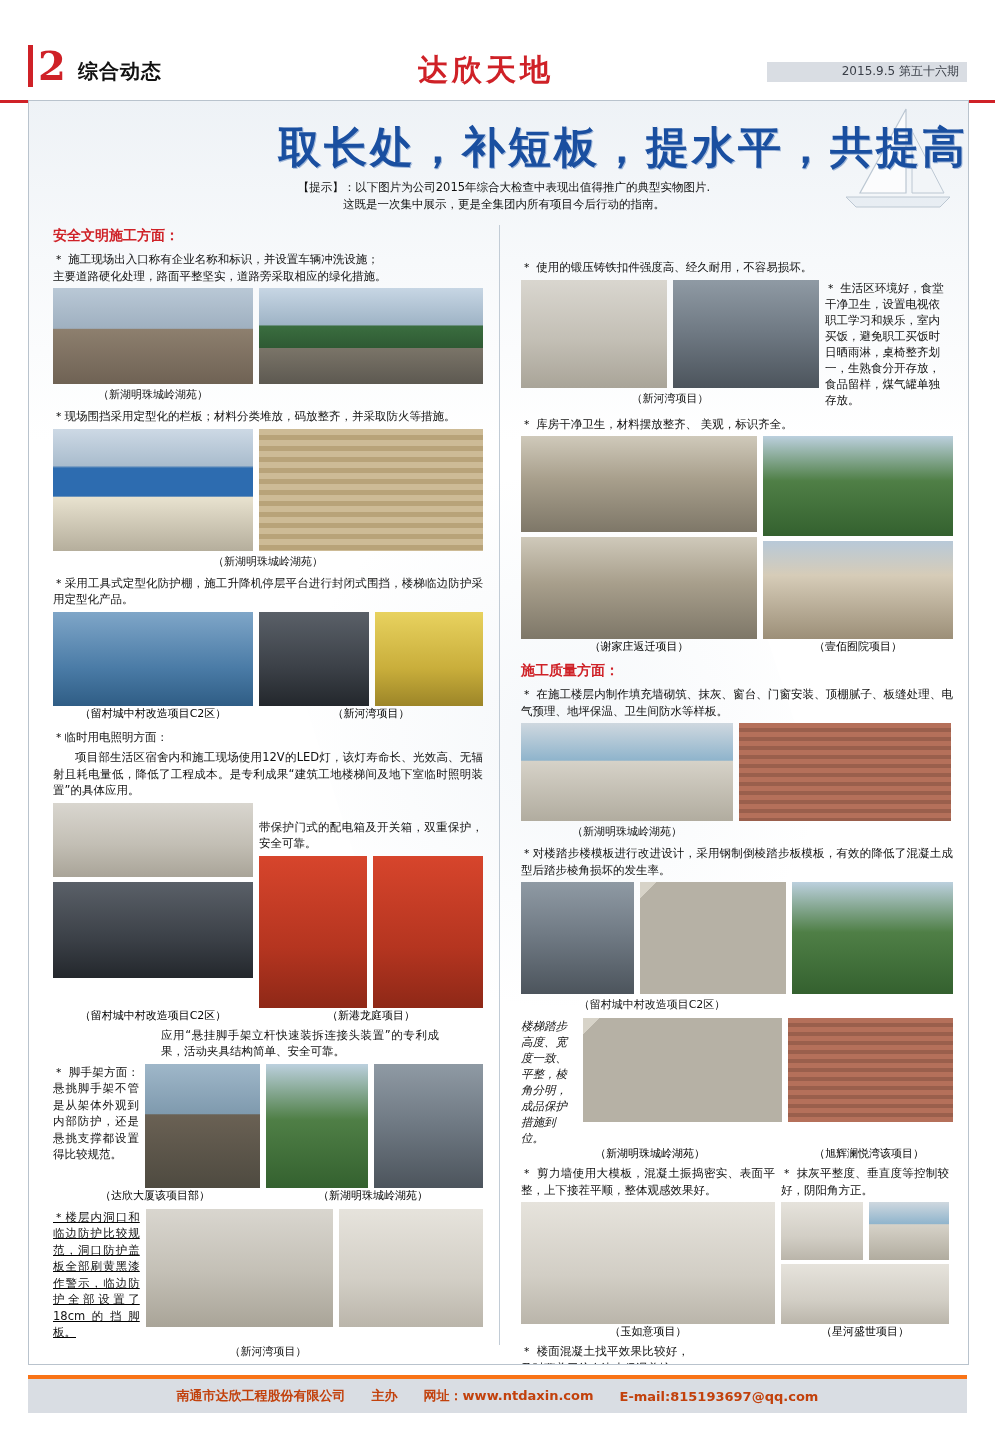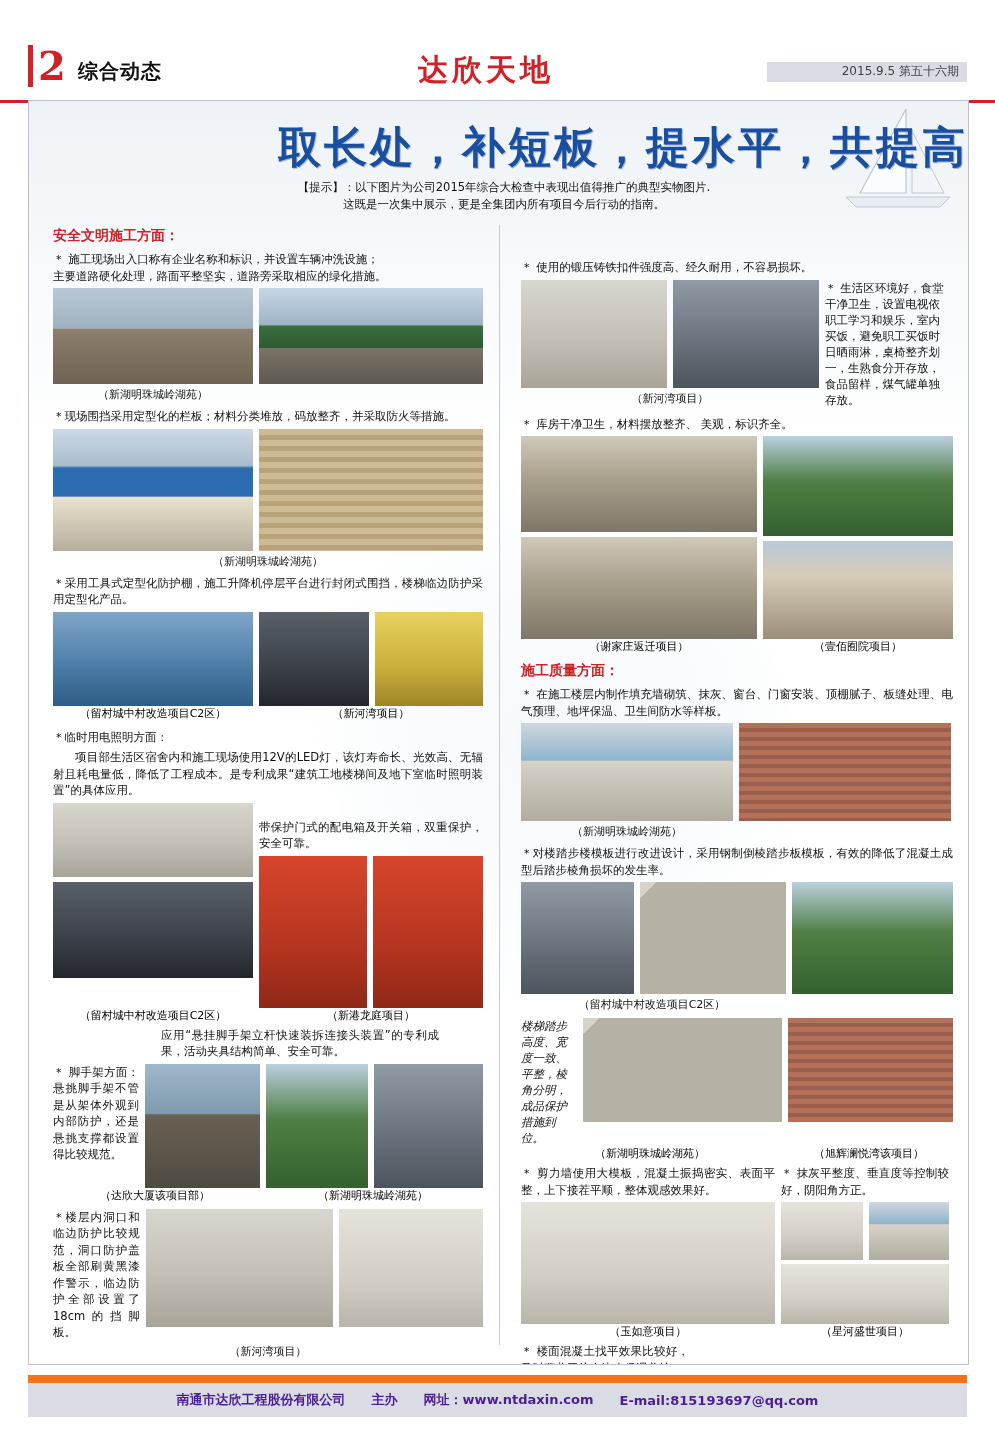--- a/index.html
+++ b/index.html
@@ -110,23 +110,23 @@
   .t-pipe{background:linear-gradient(180deg,#cfd3d6 0%,#aeb3b7 50%,#8b9095 100%);}
   .t-win{background:linear-gradient(180deg,#cfd8df 0%,#8fb4cc 38%,#d6d2c8 39%,#b1ac9f 100%);}
   .t-brick{background:repeating-linear-gradient(180deg,#b5705a 0 5px,#9a5f4c 5px 9px);}
   .t-wall{background:linear-gradient(180deg,#e6e3dc 0%,#d2cec5 60%,#bab5aa 100%);}
   .t-blue{background:linear-gradient(180deg,#7fa6c8 0%,#4a7ba6 60%,#2f5d85 100%);}
   .t-yellow{background:linear-gradient(180deg,#e8d25f 0%,#c9ae3b 60%,#9c8528 100%);}
   .sidecap{font-size:11.5px;line-height:16px;color:#111;}
   
   .footer{
     position:absolute;left:28px;top:1375px;width:939px;height:34px;
-    background:#d9dde3;border-top:8px solid #f97316;
+    background:#d9dde3;border-top:4px solid #f97316;
     display:flex;align-items:center;justify-content:center;gap:26px;
-    font-size:13px;color:#4c1d95;font-weight:bold;
+    font-size:13px;color:#c2410c;font-weight:bold;
   }
   .footer span{white-space:nowrap;}
   .wm{
     position:absolute;left:300px;top:330px;width:460px;height:620px;
     opacity:.10;pointer-events:none;
     background:radial-gradient(circle at 50% 50%,#9bb6cf 0%,rgba(255,255,255,0) 70%);
     transform:rotate(-18deg);
   }
 </style>
 </head>
@@ -222,21 +222,21 @@
         <span class="ph t-scaf" style="width:118px;height:124px;"></span>
         <span class="ph t-green" style="width:104px;height:124px;"></span>
         <span class="ph t-steel" style="width:112px;height:124px;"></span>
       </div>
       <div class="caprow">
         <div style="width:206px;">（达欣大厦该项目部）</div>
         <div style="width:222px;">（新湖明珠城岭湖苑）</div>
       </div>
 
       <div class="row" style="margin-top:6px;">
-        <div style="width:88px;">
+        <div style="width:88px;text-decoration:underline;">
           <div class="bullet" style="margin:0;">＊楼层内洞口和临边防护比较规范，洞口防护盖板全部刷黄黑漆作警示，临边防护全部设置了18cm的挡脚板。</div>
         </div>
         <span class="ph t-conc" style="width:190px;height:118px;"></span>
         <span class="ph t-wall" style="width:146px;height:118px;"></span>
       </div>
       <div class="cap" style="width:430px;">（新河湾项目）</div>
     </div>
 
     <div class="col-r">
 

